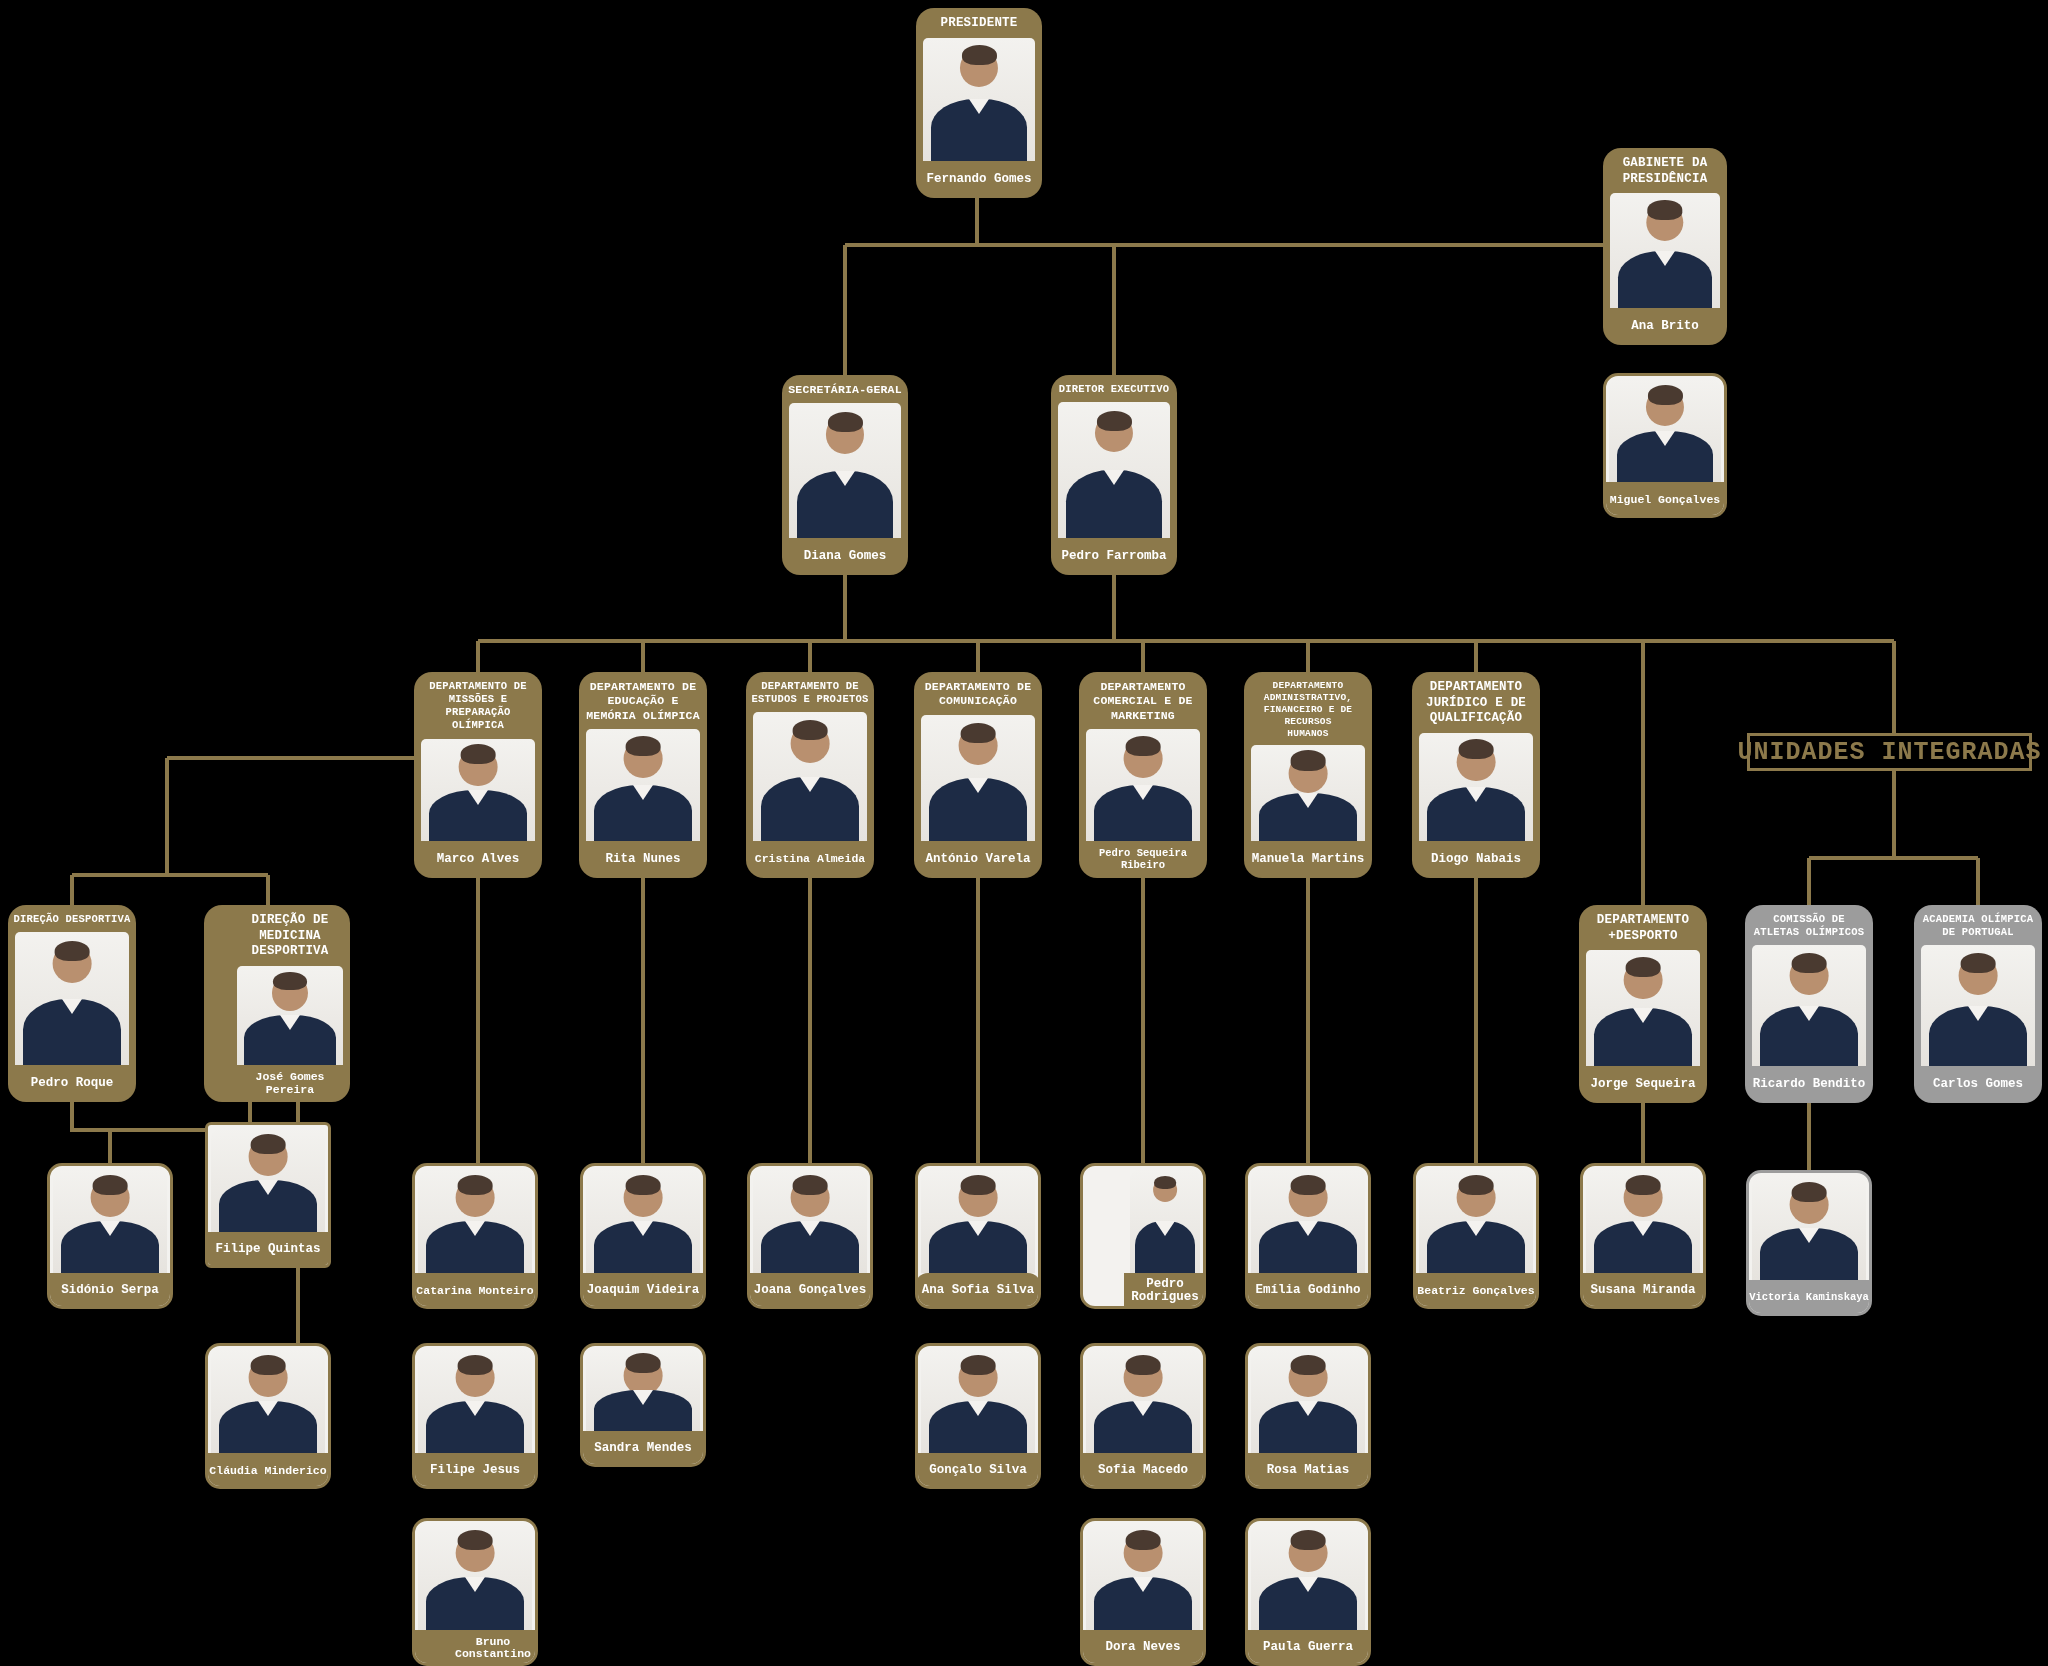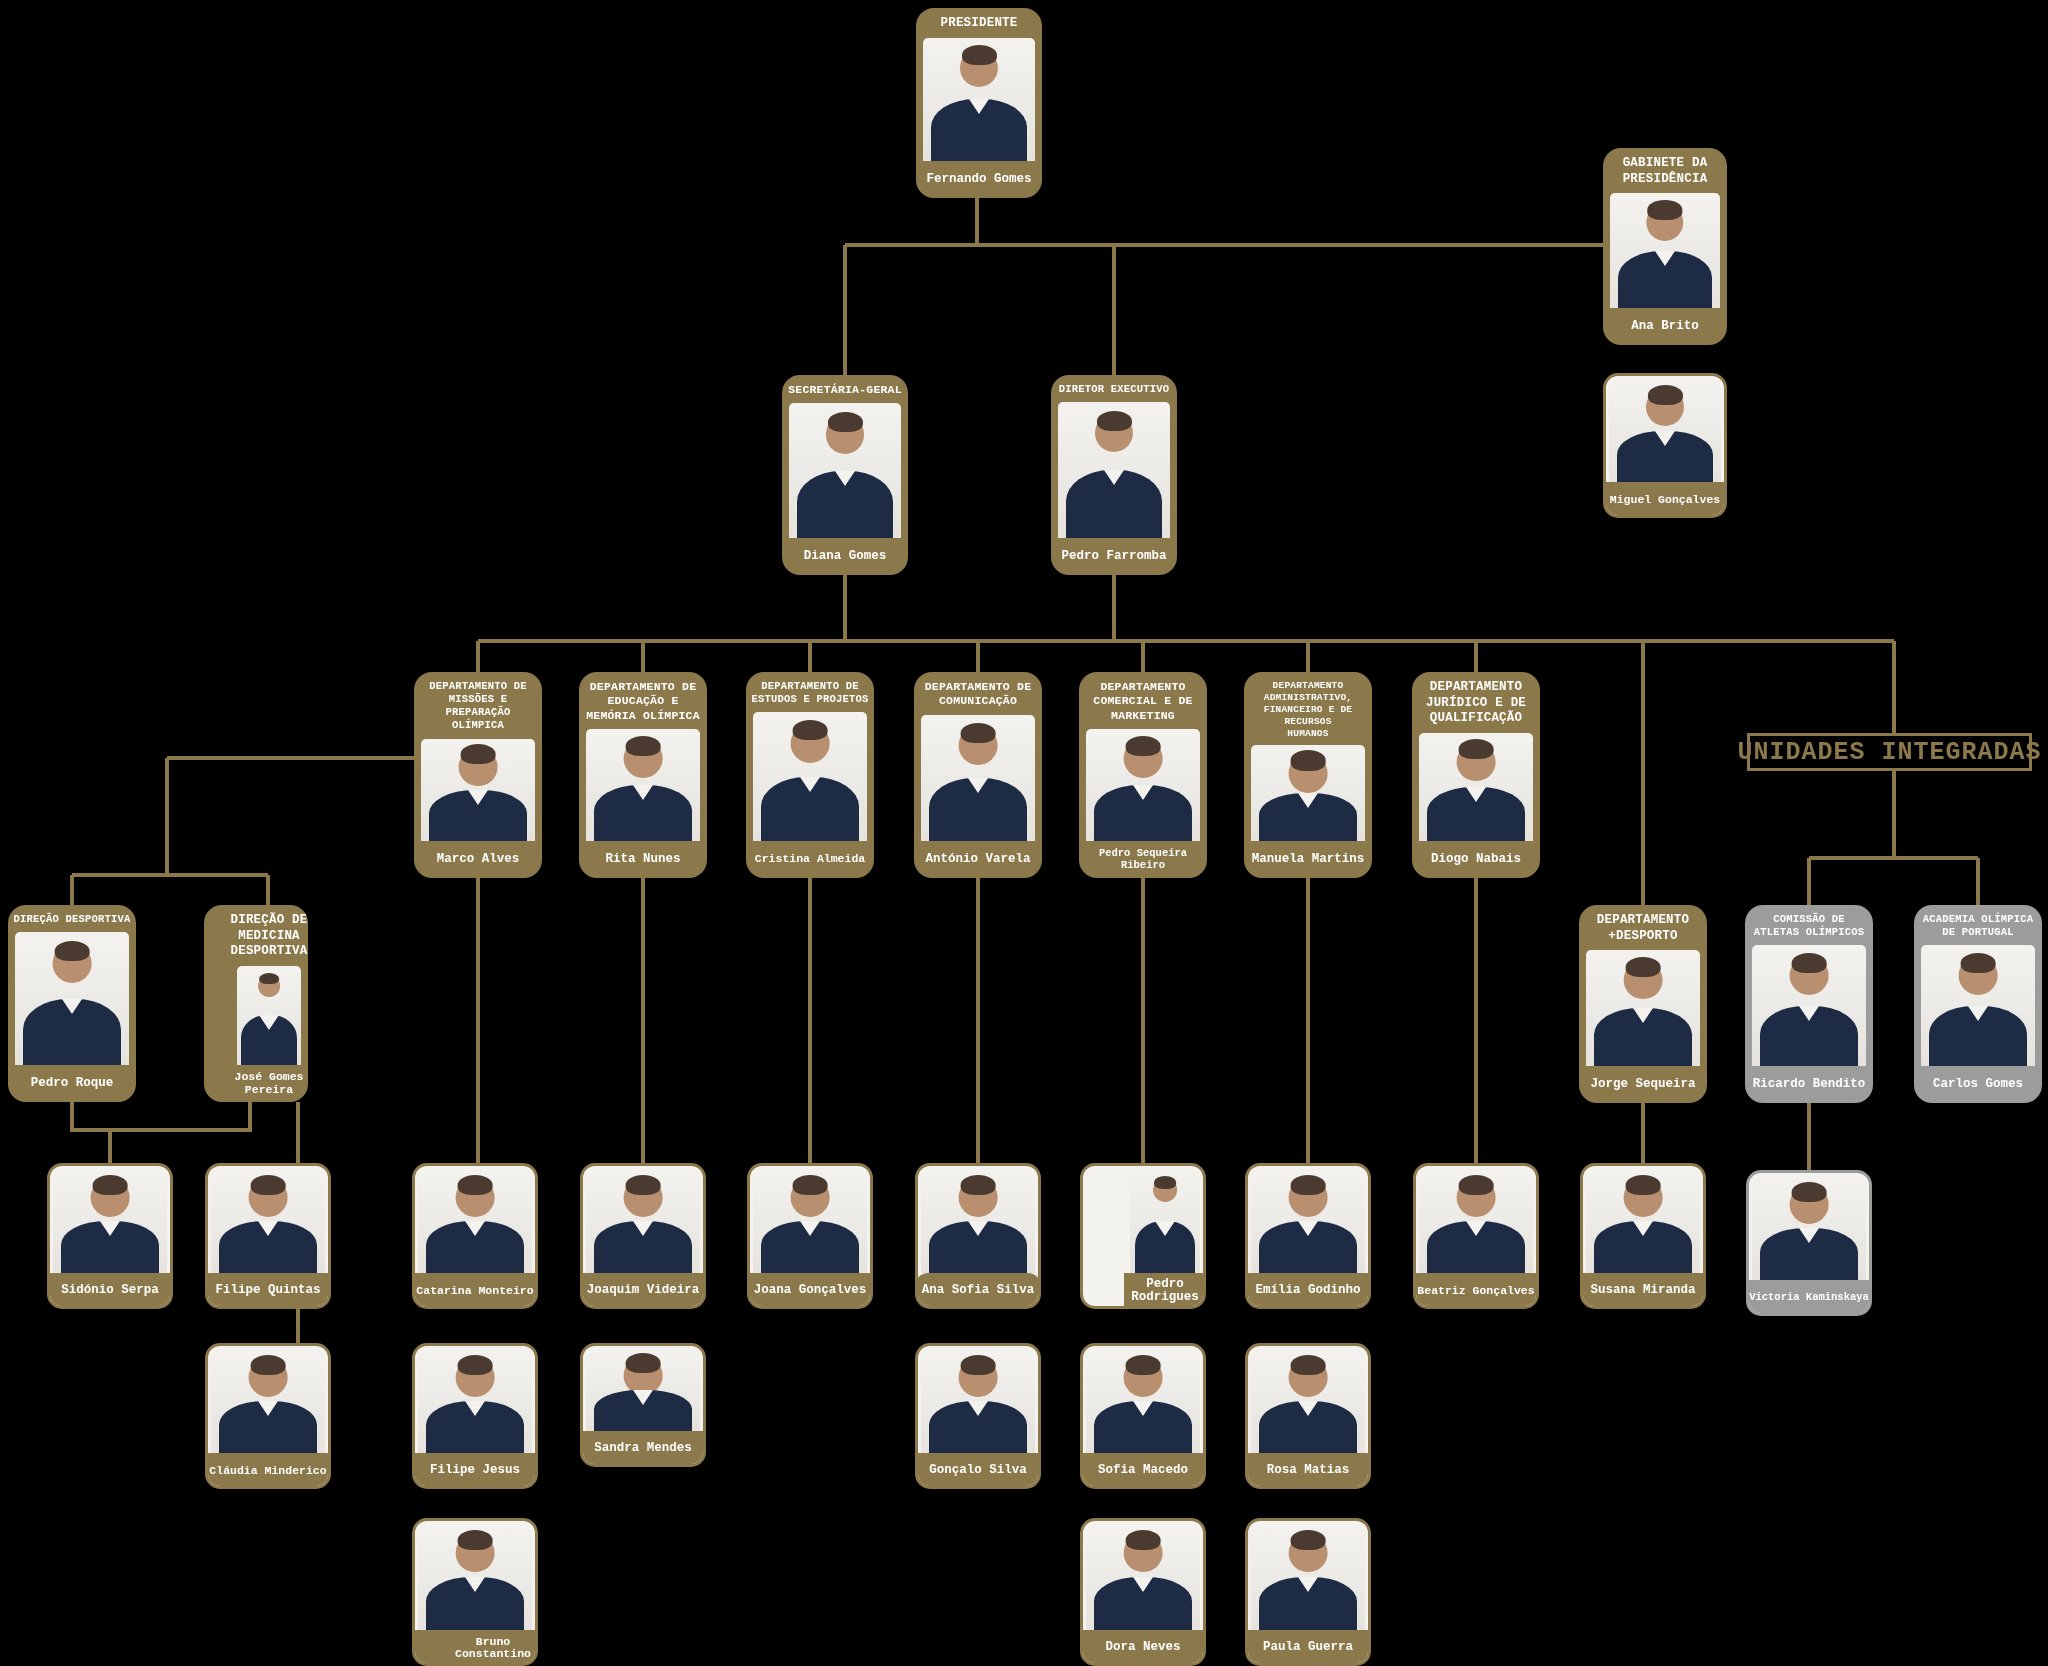--- a/index.html
+++ b/index.html
@@ -220,21 +220,21 @@
         <div class="nameband" style="font-size: 12.5px; text-align: center;">Diogo Nabais</div>
       </div>
       <div class="card gold" style="left: 8px; top: 905px; width: 128px; height: 197px;">
         <div class="hdr" style="font-size: 10.5px;">DIREÇÃO DESPORTIVA</div>
         <div class="photo">
           <div class="p-head"></div>
           <div class="p-body"></div>
         </div>
         <div class="nameband" style="font-size: 12.5px;">Pedro Roque</div>
       </div>
-      <div class="card gold" style="left: 204px; top: 905px; width: 104px; height: 197px; padding-left: 26px;">
+      <div class="card gold" style="left: 204px; top: 905px; width: 146px; height: 197px; padding-left: 26px;">
         <div class="hdr" style="font-size: 12.5px;">DIREÇÃO DE
 MEDICINA
 DESPORTIVA</div>
         <div class="photo">
           <div class="p-head"></div>
           <div class="p-body"></div>
         </div>
         <div class="nameband" style="font-size: 11.5px;">José Gomes Pereira</div>
       </div>
       <div class="card gold" style="left: 1579px; top: 905px; width: 128px; height: 198px;">
@@ -264,21 +264,21 @@
         </div>
         <div class="nameband" style="font-size: 12.5px;">Carlos Gomes</div>
       </div>
       <div class="card sub" style="left: 47px; top: 1163px; width: 126px; height: 146px;">
         <div class="photo">
           <div class="p-head"></div>
           <div class="p-body"></div>
         </div>
         <div class="nameband" style="font-size: 12.5px;">Sidónio Serpa</div>
       </div>
-      <div class="card sub" style="left: 205px; top: 1163px; width: 126px; height: 146px;">
+      <div class="card sub" style="left: 205px; top: 1122px; width: 126px; height: 146px; border-radius: 6px;">
         <div class="photo">
           <div class="p-head"></div>
           <div class="p-body"></div>
         </div>
         <div class="nameband" style="font-size: 12.5px;">Filipe Quintas</div>
       </div>
       <div class="card sub" style="left: 412px; top: 1163px; width: 126px; height: 146px;">
         <div class="photo">
           <div class="p-head"></div>
           <div class="p-body"></div>

